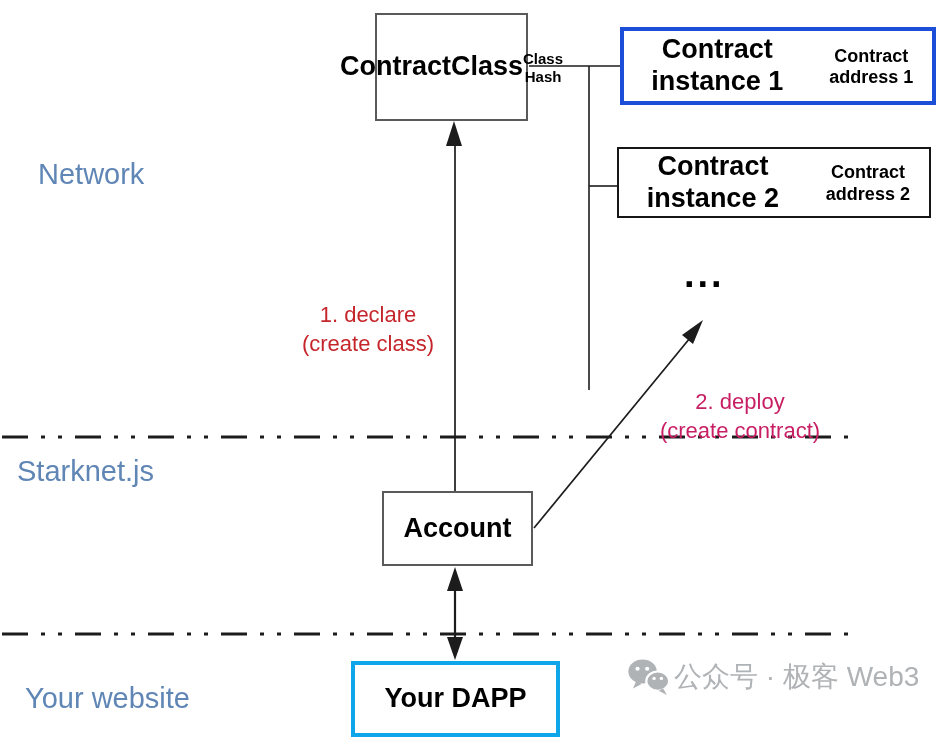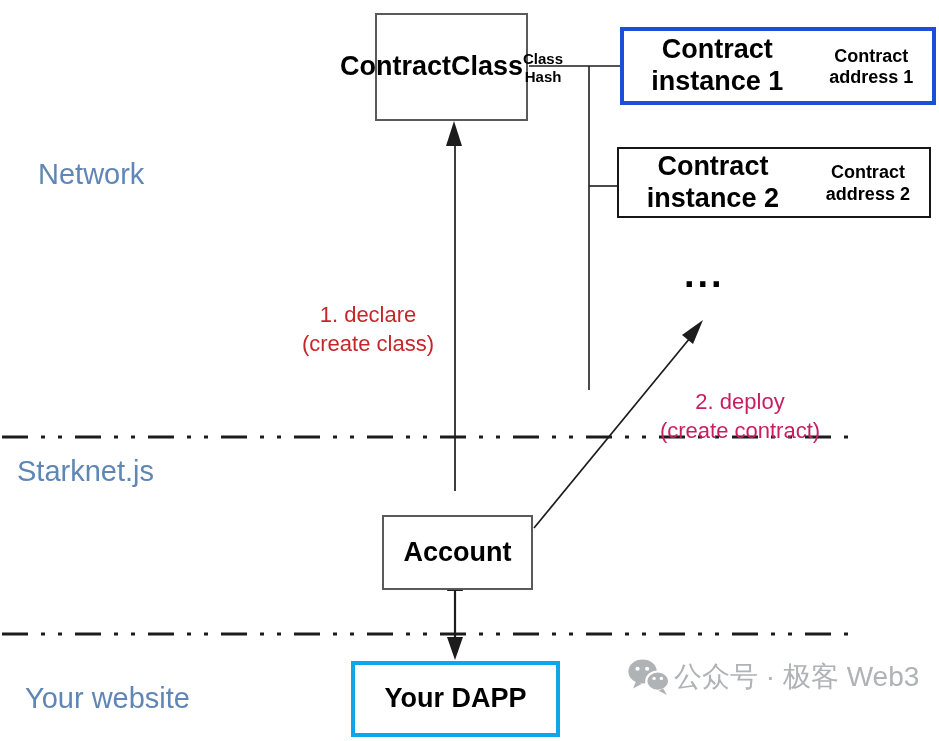--- a/index.html
+++ b/index.html
@@ -17,21 +17,21 @@
   .ah{fill:var(--line);stroke:none;}
 
   .dbox{position:absolute;background:#fff;display:flex;flex-direction:row;
         align-items:center;justify-content:center;text-align:center;line-height:1.18;font-weight:bold;}
   .dbox .title{font-size:27px;color:#000;}
   .dbox .subtitle{font-size:15px;color:#000;margin-top:2px;}
 
   #box-contract-class{left:375px;top:13px;width:153px;height:108px;border:2px solid #5a5a5a;}
   #box-instance1{left:620px;top:27px;width:316px;height:78px;border:4px solid #1d4ed8;}
   #box-instance2{left:617px;top:147px;width:314px;height:71px;border:2px solid #161616;}
-  #box-account{left:382px;top:491px;width:151px;height:75px;border:2px solid #5a5a5a;margin-top:24px;}
+  #box-account{left:382px;top:491px;width:151px;height:75px;border:2px solid #5a5a5a;}
   #box-dapp{left:351px;top:661px;width:209px;height:76px;border:4px solid #0ea5e9;}
   #box-instance1 .subtitle,#box-instance2 .subtitle{font-size:18px;}
 
   .layer-label{position:absolute;font-size:29px;color:var(--layer-label);}
   #lbl-network{left:38px;top:158px;}
   #lbl-starknetjs{left:17px;top:455px;}
   #lbl-website{left:25px;top:682px;}
 
   .anno{position:absolute;text-align:center;line-height:1.32;font-size:22px;}
   #anno-declare{left:278px;top:300px;width:180px;color:var(--declare-text);}

